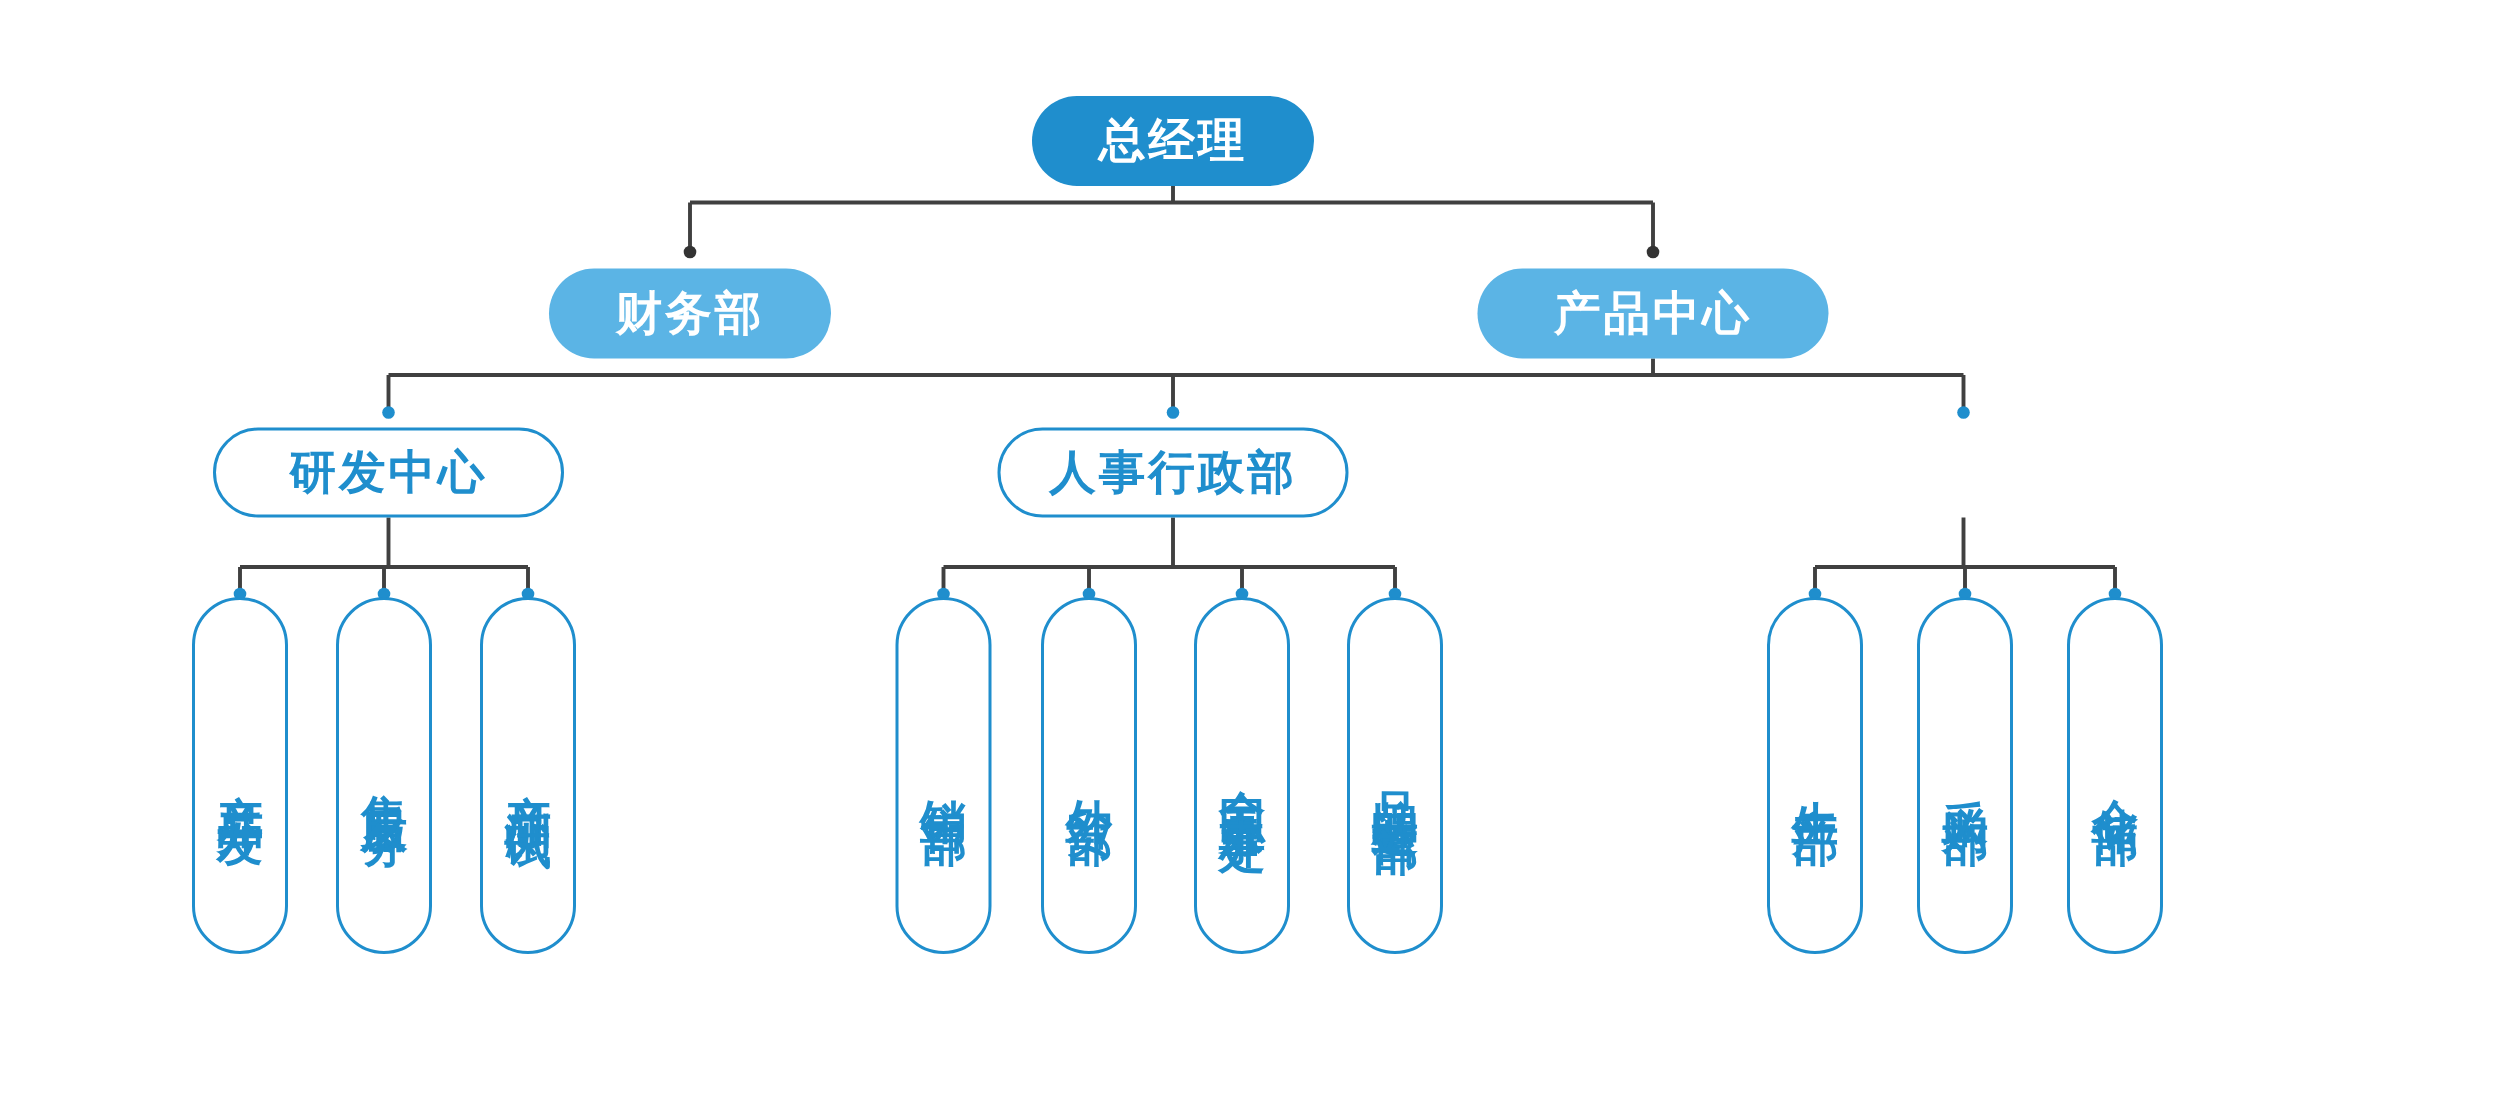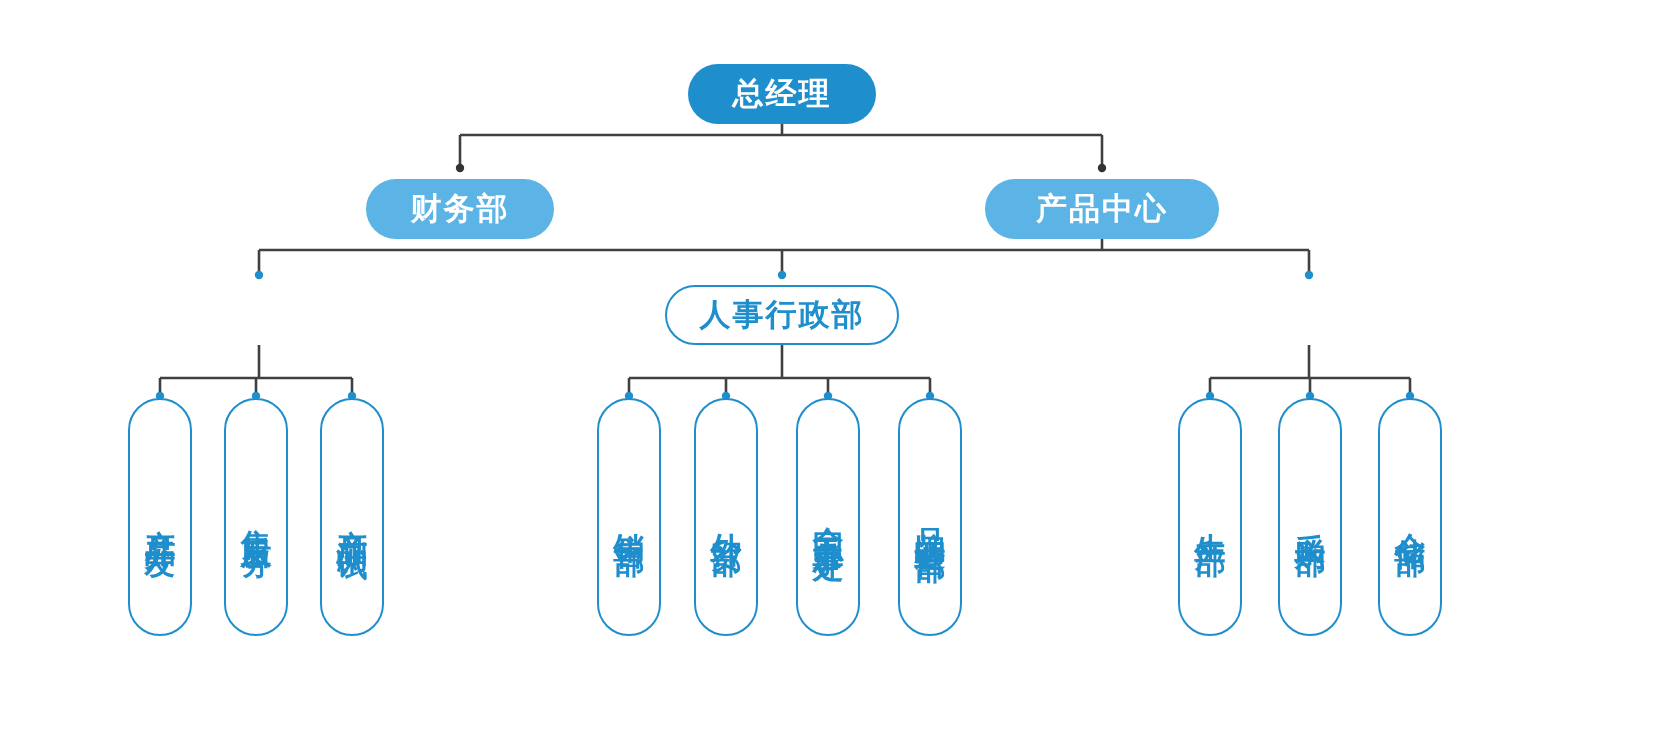--- a/index.html
+++ b/index.html
@@ -139,20 +139,23 @@
     <span>财务部</span>
   </div>
 
   <div class="node level-root" style="left: 688px; top: 64px; width: 188px; height: 60px;">
     <span>总经理</span>
   </div>
   <div class="node level-two" style="left: 985px; top: 179px; width: 234px; height: 60px;">
     <span>产品中心</span>
   </div>
 
+  <div class="node level-three" style="left: 142px; top: 285px; width: 234px; height: 60px;">
+    <span>研发中心</span>
+  </div>
   <div class="node level-three" style="left: 665px; top: 285px; width: 234px; height: 60px;">
     <span>人事行政部</span>
   </div>
 
   <div class="node level-leaf" style="left: 128px; top: 398px; width: 64px; height: 238px;">
     <span class="leaf-text">产品开发</span>
   </div>
   <div class="node level-leaf" style="left: 224px; top: 398px; width: 64px; height: 238px;">
     <span class="leaf-text">售后服务</span>
   </div>

